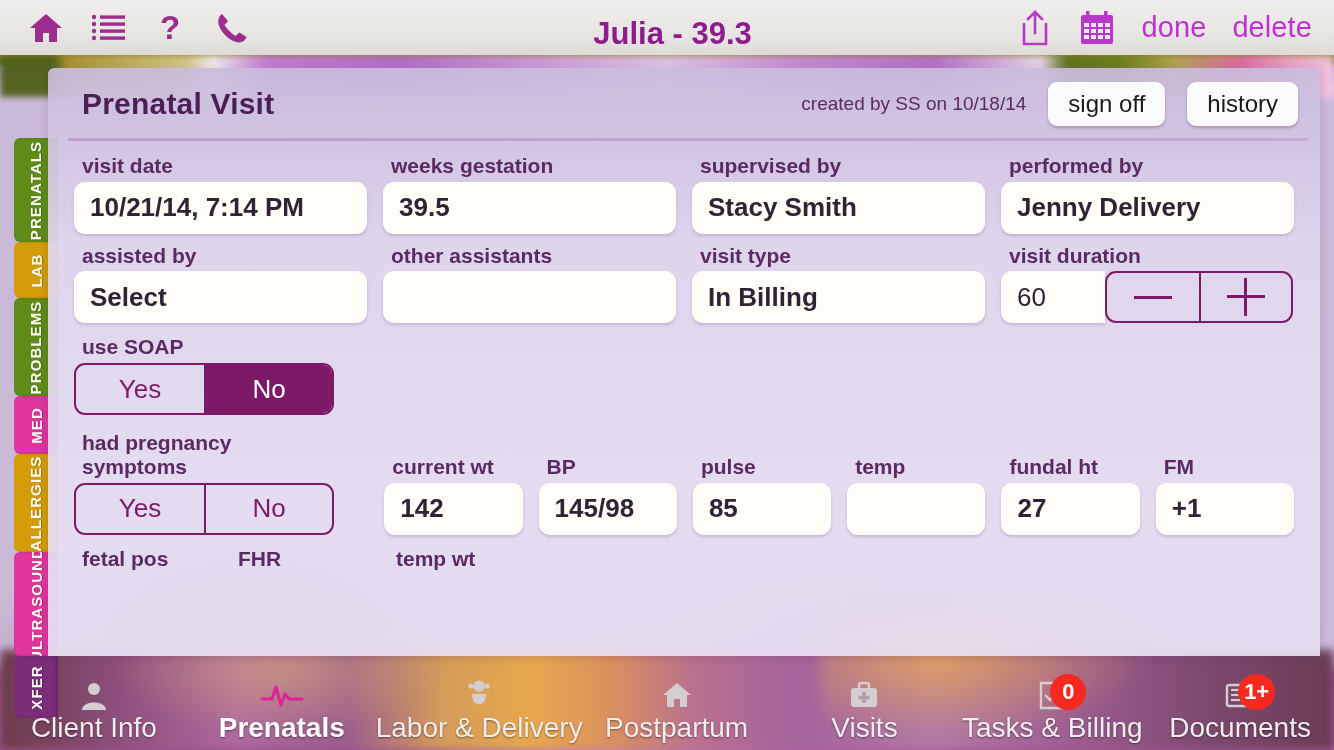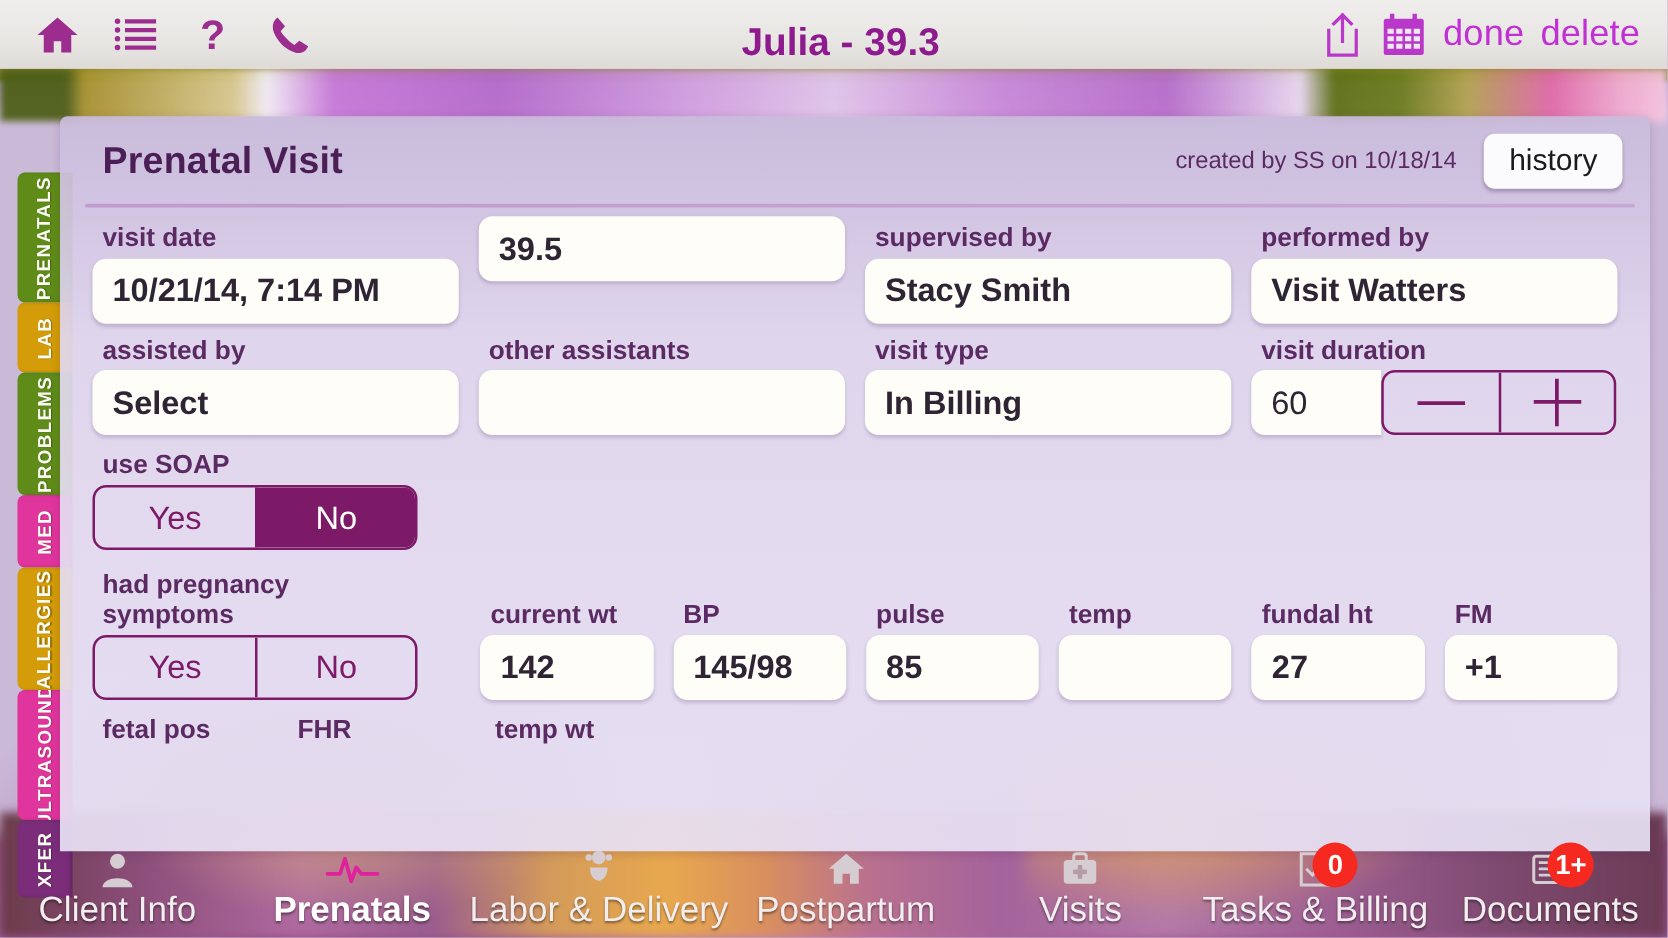--- a/index.html
+++ b/index.html
@@ -62,21 +62,21 @@
     filter: blur(6px);
   }
 
   
   .topbar {
     position: absolute; left: 0; top: 0; width: 1334px; height: 55px;
     background: linear-gradient(180deg, #efeeec 0%, #e8e6e3 60%, #dedbd7 100%);
     display: flex; align-items: center;
   }
   .topbar-left { display: flex; align-items: center; gap: 26px; padding-left: 28px; }
-  .topbar-right { display: flex; align-items: center; gap: 13px; margin-left: auto; padding-right: 22px; }
+  .topbar-right { display: flex; align-items: center; gap: 26px; margin-left: auto; padding-right: 22px; }
   .tb-icon { width: 36px; height: 36px; display: flex; align-items: center; justify-content: center; cursor: pointer; }
   .tb-icon svg { display: block; }
   .tb-text {
     font-size: 29px; color: #c22fd4; letter-spacing: .1px; cursor: pointer;
   }
   .app-title {
     position: absolute; left: 0; right: 0; top: 0; height: 68px;
     display: flex; align-items: center; justify-content: center;
     font-size: 31px; font-weight: bold; color: #8d1b8d; pointer-events: none; padding-left: 11px;
   }
@@ -91,21 +91,21 @@
     cursor: pointer;
   }
   .sidetab span {
     transform: rotate(-90deg); white-space: nowrap;
     font-size: 15px; font-weight: bold; letter-spacing: 1.1px;
     color: #fdfcf4; text-shadow: 0 1px 1px rgba(0,0,0,.3);
   }
 
   
   .card {
-    position: absolute; left: 48px; top: 93px; width: 1272px; height: 588px;
+    position: absolute; left: 48px; top: 68px; width: 1272px; height: 588px;
     background: linear-gradient(180deg, rgba(201,187,219,.93) 0%, rgba(210,197,227,.93) 12%,
       rgba(224,215,238,.93) 30%, rgba(229,221,241,.93) 60%, rgba(231,224,243,.93) 100%);
     border-radius: 6px 6px 0 0;
     box-shadow: 0 2px 8px rgba(60,30,70,.18);
     overflow: hidden;
   }
   .card-header {
     position: relative; height: 72px; padding: 0 22px 0 34px;
     display: flex; align-items: center;
   }
@@ -292,41 +292,43 @@
     <div class="sidetab" style="height: 62px; background: rgb(123, 45, 122);">
       <span>XFER</span>
     </div>
   </div>
 
 <div class="card">
 
   <div class="card-header">
     <div class="card-title">Prenatal Visit</div>
     <div class="created-by">created by SS on 10/18/14</div>
+    <button class="hdr-btn">sign off</button>
     <button class="hdr-btn">history</button>
     <div class="hdr-divider"></div>
   </div>
 
   <div class="form">
 
     <div class="row">
       <div class="fld" style="width:314px">
         <div class="lbl">visit date</div>
         <div class="input">10/21/14, 7:14 PM</div>
       </div>
       <div class="fld" style="width:314px">
+        <div class="lbl">weeks gestation</div>
         <div class="input">39.5</div>
       </div>
       <div class="fld" style="width:314px">
         <div class="lbl">supervised by</div>
         <div class="input">Stacy Smith</div>
       </div>
       <div class="fld" style="width:314px">
         <div class="lbl">performed by</div>
-        <div class="input">Visit Watters</div>
+        <div class="input">Jenny Delivery</div>
       </div>
     </div>
 
     <div class="row" style="margin-top:4px">
       <div class="fld" style="width:314px">
         <div class="lbl">assisted by</div>
         <div class="input">Select</div>
       </div>
       <div class="fld" style="width:314px">
         <div class="lbl">other assistants</div>

